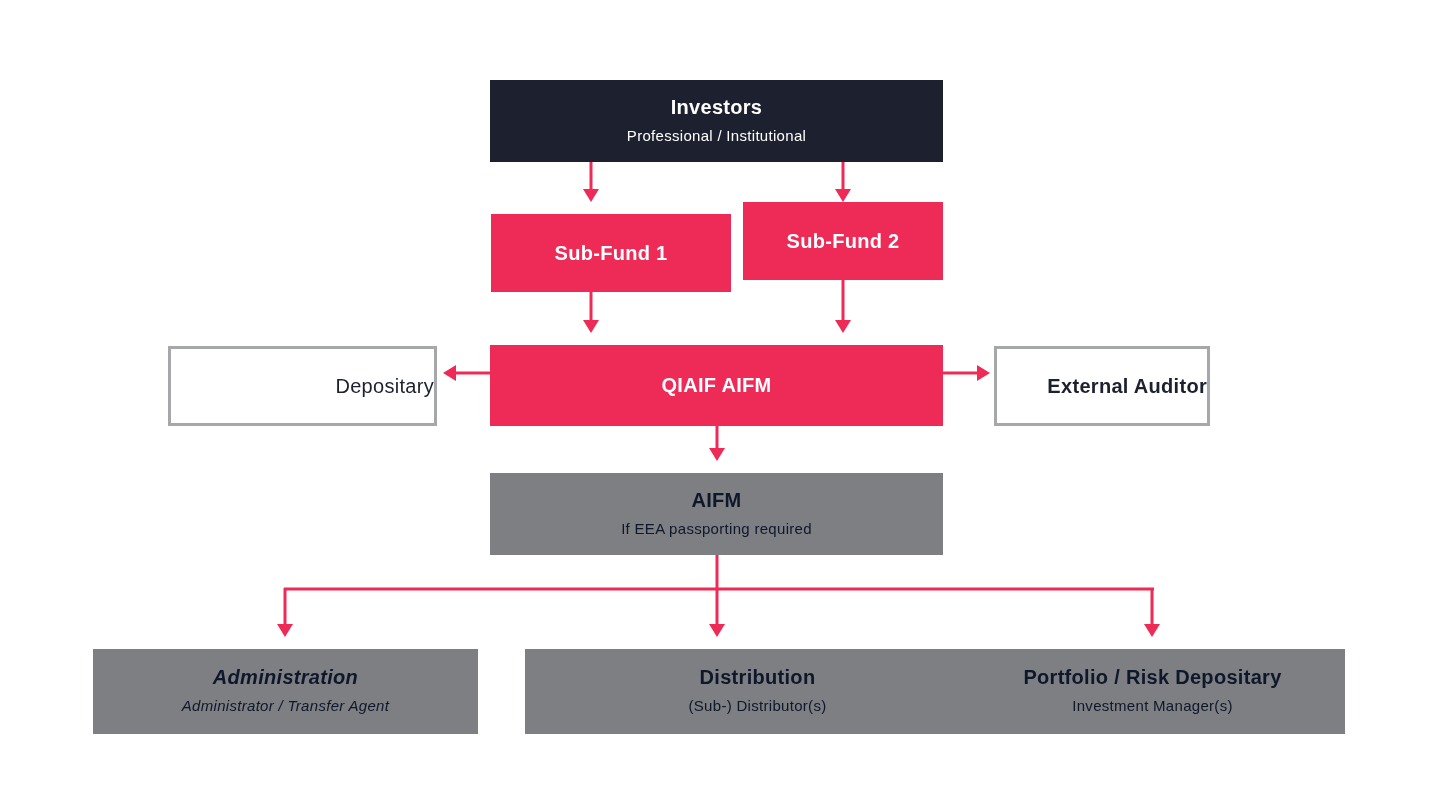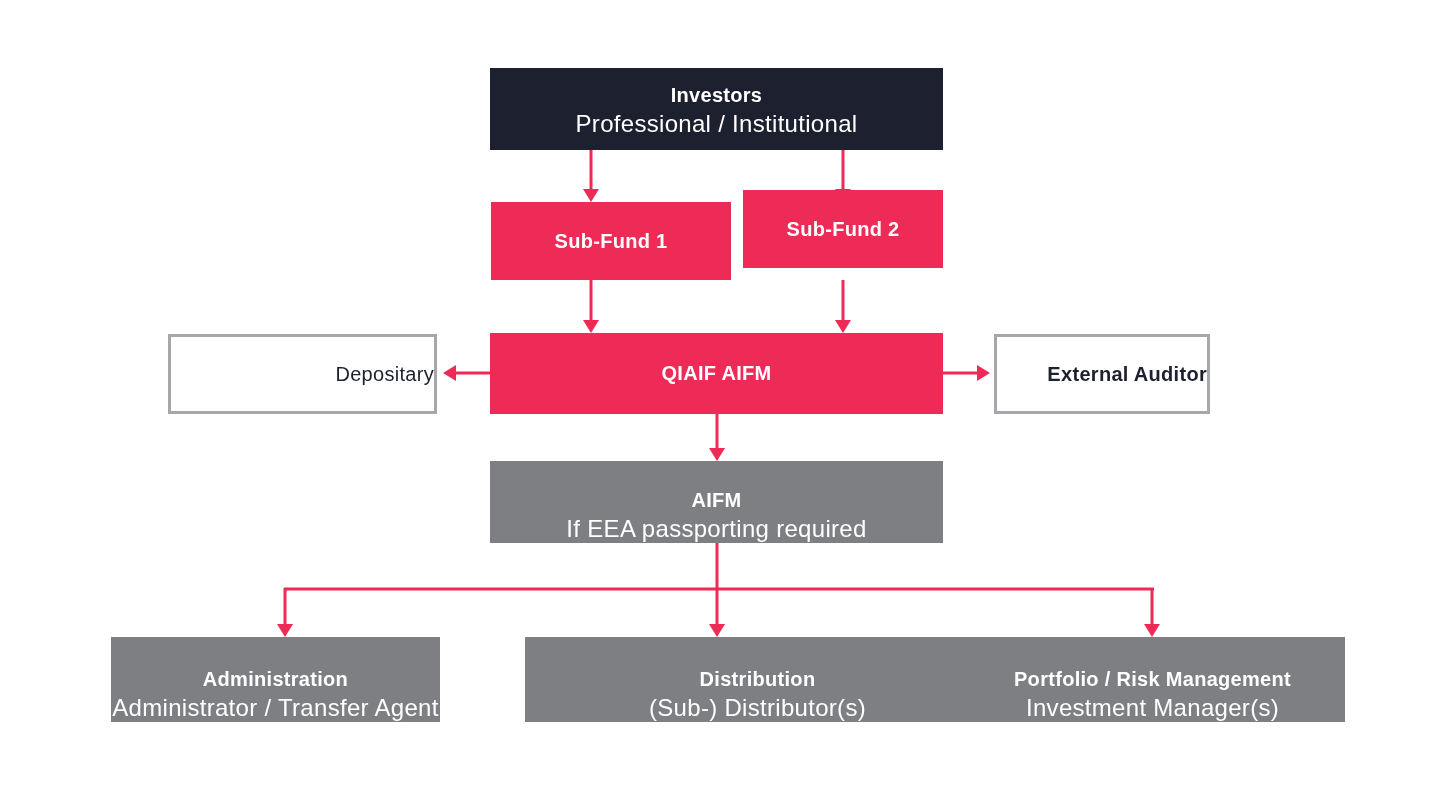--- a/index.html
+++ b/index.html
@@ -21,53 +21,54 @@
     background: var(--bg);
     overflow: hidden;
   }
   .node {
     position: absolute;
     display: flex;
     flex-direction: column;
     justify-content: center;
     align-items: center;
     text-align: center;
+    margin-top: 12px;
   }
   .node .title {
     font-weight: 700;
     font-size: 20px;
     line-height: 29px;
     letter-spacing: 0.3px;
   }
   .node .title.regular { font-weight: 400; }
   .node .subtitle {
     font-weight: 400;
-    font-size: 24px;
+    font-size: 15px;
     line-height: 28px;
     letter-spacing: 0.3px;
   }
   .dark  { background: var(--navy); color: #ffffff; }
   .red   { background: var(--red);  color: #ffffff; }
-  .gray  { background: var(--gray); color: #ffffff; justify-content: flex-end; }
+  .gray  { background: var(--gray); color: #0f172a; }
   .outline {
     background: #ffffff;
     border: 3px solid var(--outline);
     color: var(--navy);
     align-items: flex-end;
   }
 
   
   .n-investors  { left: 490px; top: 68px;  width: 453px; height: 82px; }
   .n-subfund1   { left: 491px; top: 202px; width: 240px; height: 78px; }
   .n-subfund2   { left: 743px; top: 190px; width: 200px; height: 78px; }
   .n-qiaif      { left: 490px; top: 333px; width: 453px; height: 81px; }
   .n-depositary { left: 168px; top: 334px; width: 269px; height: 80px; }
   .n-auditor    { left: 994px; top: 334px; width: 216px; height: 80px; }
   .n-aifm       { left: 490px; top: 461px; width: 453px; height: 82px; }
-  .n-admin      { left: 111px;  top: 637px; width: 329px; height: 85px; }
+  .n-admin      { left: 93px;  top: 637px; width: 385px; height: 85px; font-style: italic; }
   .n-dist       { left: 525px; top: 637px; width: 465px; height: 85px; }
   .n-portfolio  { left: 960px; top: 637px; width: 385px; height: 85px; }
 
   .connector-layer {
     position: absolute;
     left: 0; top: 0;
     width: 1440px; height: 810px;
     pointer-events: none;
   }
   .connector-layer line    { stroke: var(--red); stroke-width: 3; }
@@ -144,17 +145,17 @@
     <div class="title">Administration</div>
     <div class="subtitle">Administrator / Transfer Agent</div>
   </div>
 
   <div class="node gray n-dist">
     <div class="title">Distribution</div>
     <div class="subtitle">(Sub-) Distributor(s)</div>
   </div>
 
   <div class="node gray n-portfolio">
-    <div class="title">Portfolio / Risk Management</div>
+    <div class="title">Portfolio / Risk Depositary</div>
     <div class="subtitle">Investment Manager(s)</div>
   </div>
 
 </div>
 
 </body></html>

